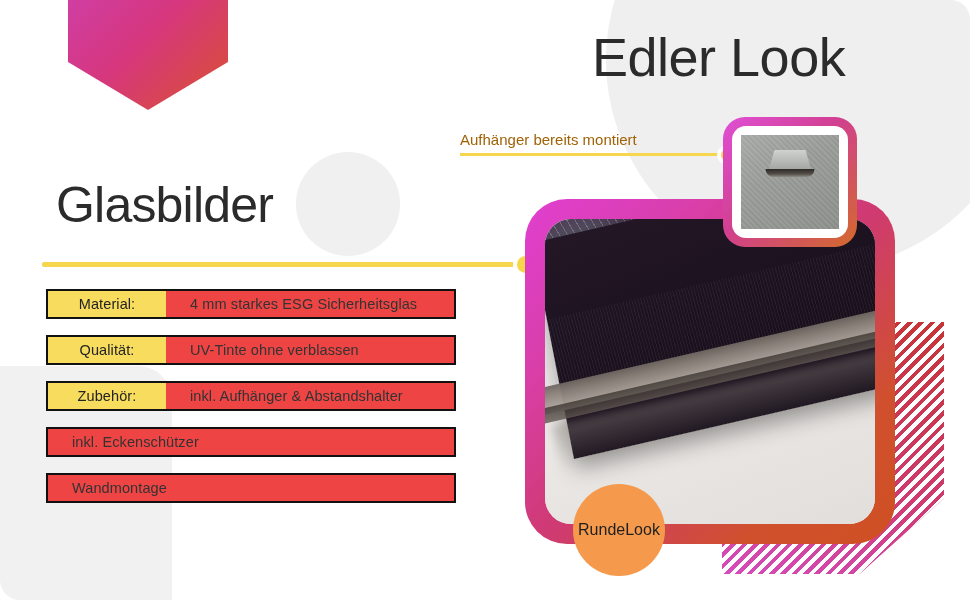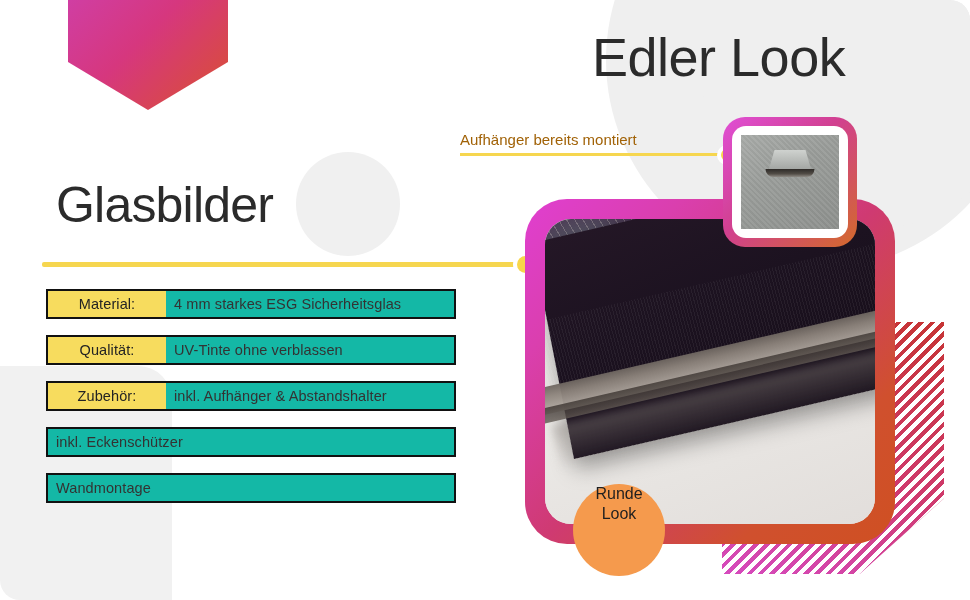--- a/index.html
+++ b/index.html
@@ -107,38 +107,38 @@
   .spec-list {
     position: absolute;
     left: 46px; top: 289px;
     width: 410px;
   }
   .spec-row {
     display: flex;
     align-items: stretch;
     height: 30px;
     border: 2px solid #111111;
-    background: #14b8a6;
+    background: #ef4444;
     margin-bottom: 16px;
   }
   .spec-key {
     flex: 0 0 118px;
     background: #f7dc5e;
     display: flex;
     align-items: center;
     justify-content: center;
     font-size: 14.5px;
     color: #232323;
     letter-spacing: 0.1px;
   }
   .spec-val {
     flex: 1 1 auto;
     display: flex;
     align-items: center;
-    padding-left: 8px;
+    padding-left: 24px;
     font-size: 14.5px;
     color: #333333;
     letter-spacing: 0.1px;
     white-space: nowrap;
     overflow: hidden;
   }
 
   
   .callout-text {
     position: absolute;
@@ -324,22 +324,22 @@
   }
 
   
   .badge-round {
     position: absolute;
     left: 573px; top: 484px;
     width: 92px; height: 92px;
     border-radius: 50%;
     background: #f59a4d;
     display: flex;
-    flex-direction: column;
     align-items: center;
+    justify-content: center;
     line-height: 1.25;
   }
   .badge-round span {
     font-size: 16px;
     color: #1f1f1f;
   }
 </style>
 </head>
 <body>
 

